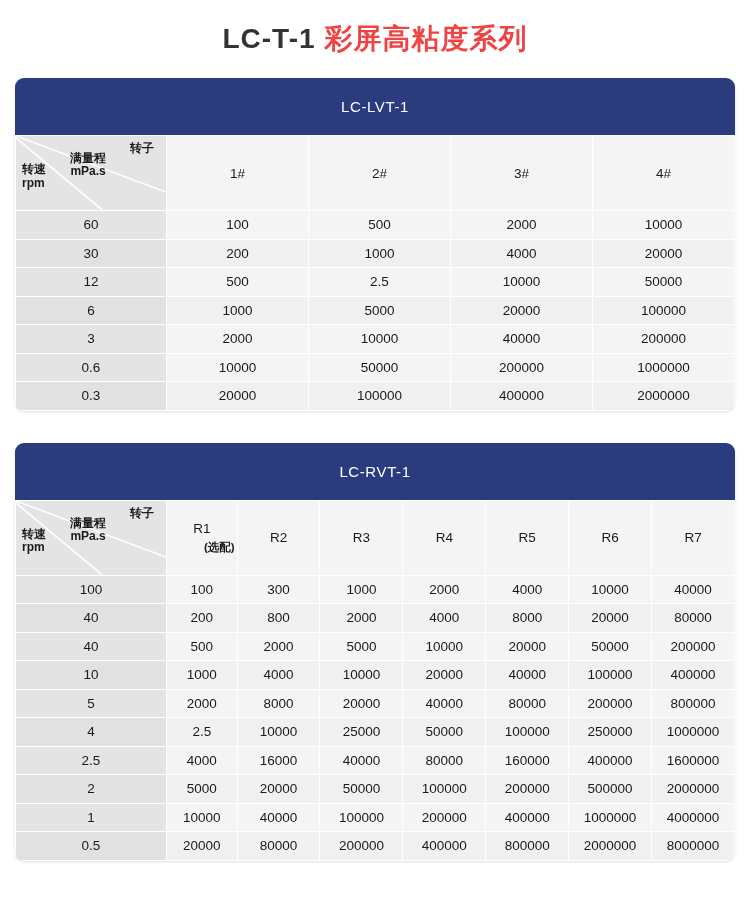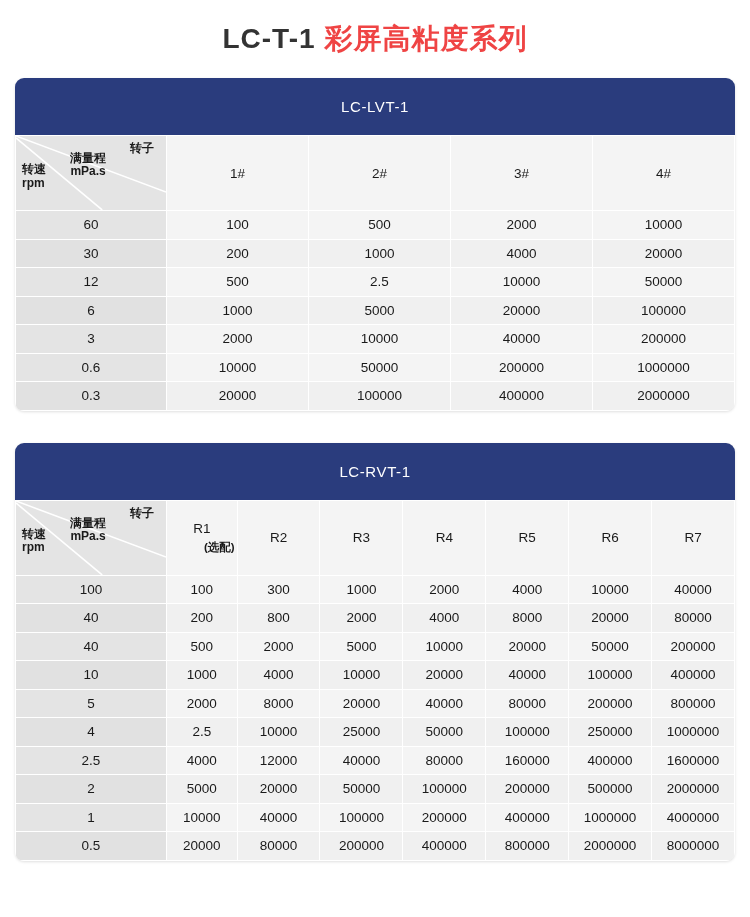--- a/index.html
+++ b/index.html
@@ -333,21 +333,21 @@
               <td>10000</td>
               <td>25000</td>
               <td>50000</td>
               <td>100000</td>
               <td>250000</td>
               <td>1000000</td>
             </tr>
             <tr class="datarow">
               <td class="rowhead">2.5</td>
               <td>4000</td>
-              <td>12000</td>
+              <td>16000</td>
               <td>40000</td>
               <td>80000</td>
               <td>160000</td>
               <td>400000</td>
               <td>1600000</td>
             </tr>
             <tr class="datarow alt">
               <td class="rowhead">2</td>
               <td>5000</td>
               <td>20000</td>

